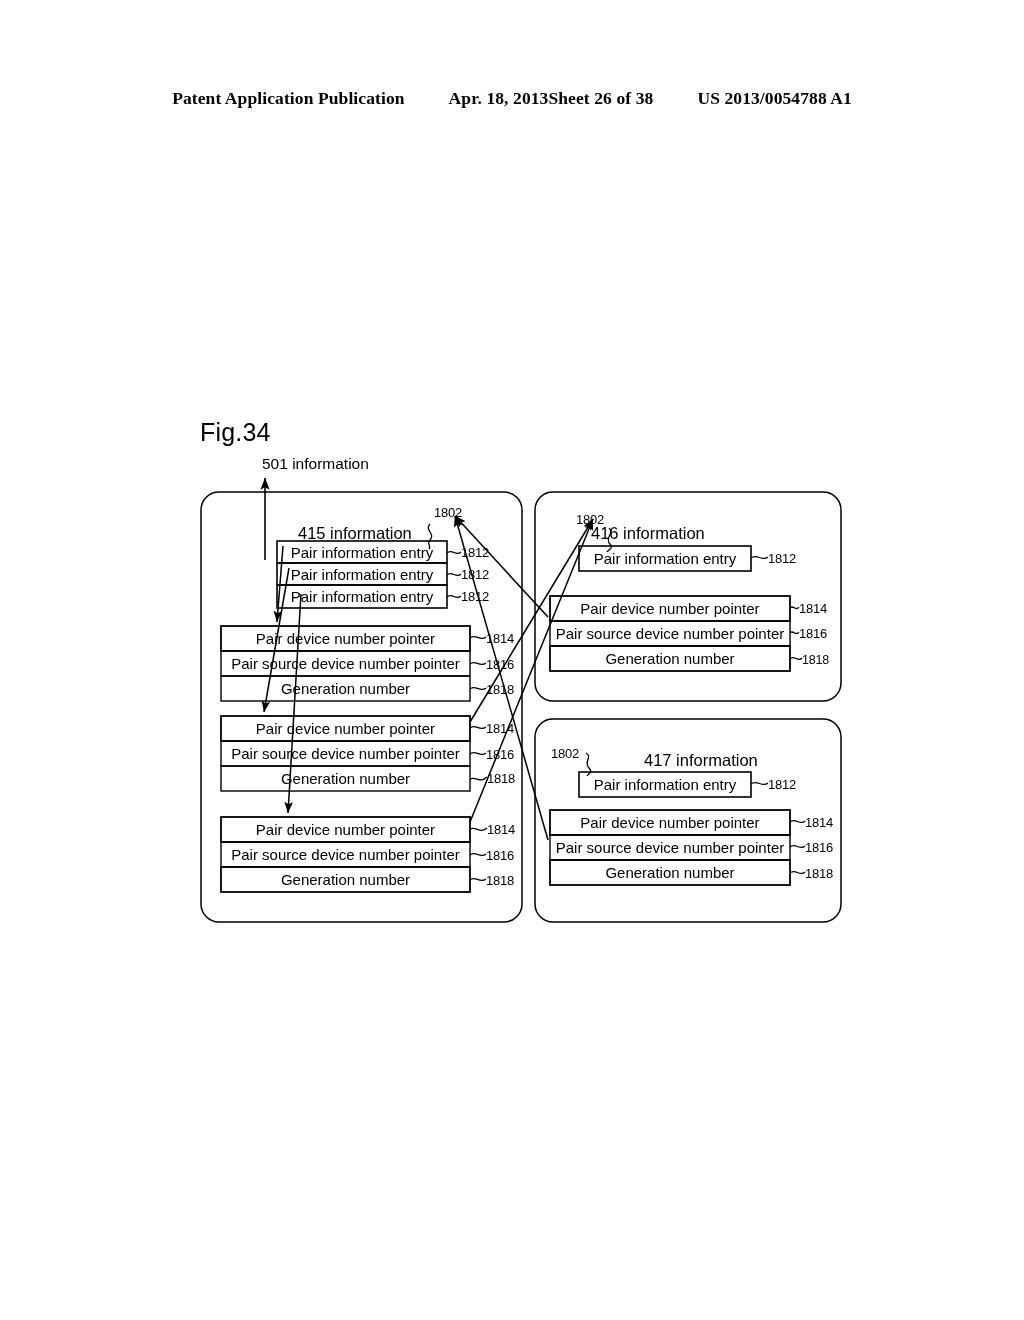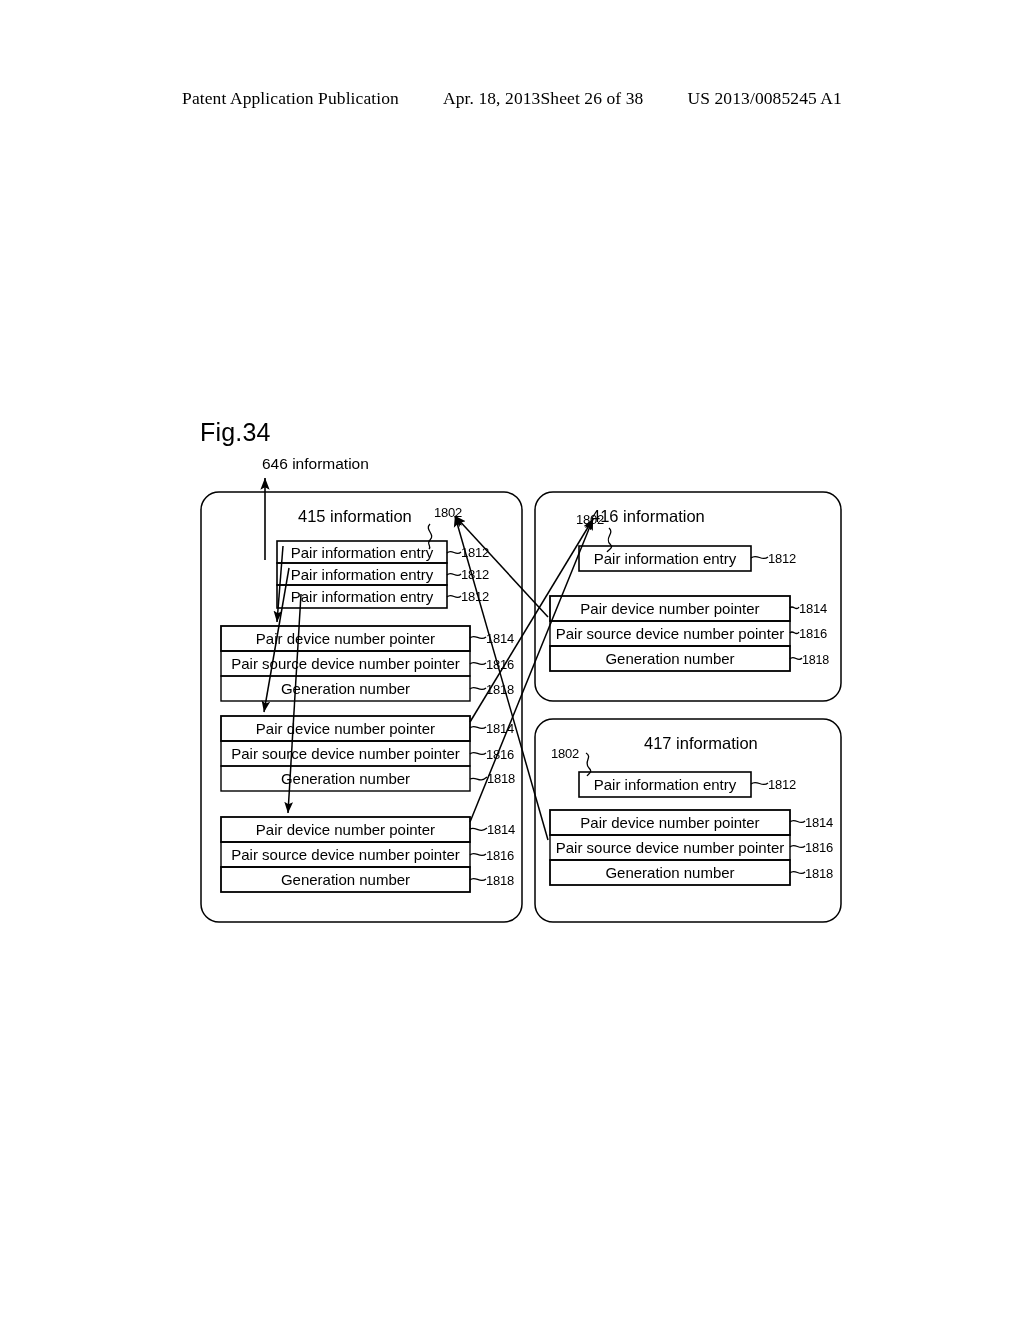--- a/index.html
+++ b/index.html
@@ -12,21 +12,21 @@
     overflow:hidden;
   }
   
   .pub-header{
     position:absolute;
     top:88px;left:0;width:1024px;
     display:flex;
     justify-content:center;
     align-items:baseline;
     font-family:"Liberation Serif", serif;
-    font-weight:normal;
+    font-weight:bold;
     font-size:17.5px;
     letter-spacing:0.1px;
     white-space:nowrap;
   }
   .pub-header .seg-title{margin-right:44px;}
   .pub-header .seg-date{margin-right:0;}
   .pub-header .seg-sheet{margin-right:44px;}
 
   
   .fig-label{
@@ -56,41 +56,42 @@
     align-items:center;
     justify-content:center;
     font-size:15px;
     white-space:nowrap;
     line-height:1;
   }
   .panel-title{
     position:absolute;
     font-size:16.5px;
     white-space:nowrap;
+    margin-top:17px;
   }
   .ref-num{
     position:absolute;
     font-size:13px;
     white-space:nowrap;
     letter-spacing:-0.2px;
   }
   .ref-num.small{font-size:12.5px;}
 </style>
 </head>
 <body>
 
 <div class="pub-header">
   <span class="seg-title">Patent Application Publication</span>
   <span class="seg-date">Apr. 18, 2013</span>
   <span class="seg-sheet">Sheet 26 of 38</span>
-  <span class="seg-num">US 2013/0085245 A1</span>
+  <span class="seg-num">US 2013/0054788 A1</span>
 </div>
 
 <div class="fig-label">Fig.34</div>
-<div class="caption-413">646 information</div>
+<div class="caption-413">501 information</div>
 
 <svg id="figure-svg" viewBox="0 0 1024 1320">
   <defs>
     <marker id="arrowhead" markerWidth="9" markerHeight="9" refX="7.4" refY="3.2" orient="auto" markerUnits="strokeWidth">
       <path d="M0,0.3 L7.6,3.2 L0,6.1 L1.6,3.2 Z" fill="#000"></path>
     </marker>
   </defs>
 
   <rect x="201" y="492" width="321" height="430" rx="18" ry="18" fill="none" stroke="#000" stroke-width="1.5"></rect>
   <rect x="535" y="492" width="306" height="209" rx="18" ry="18" fill="none" stroke="#000" stroke-width="1.5"></rect>

